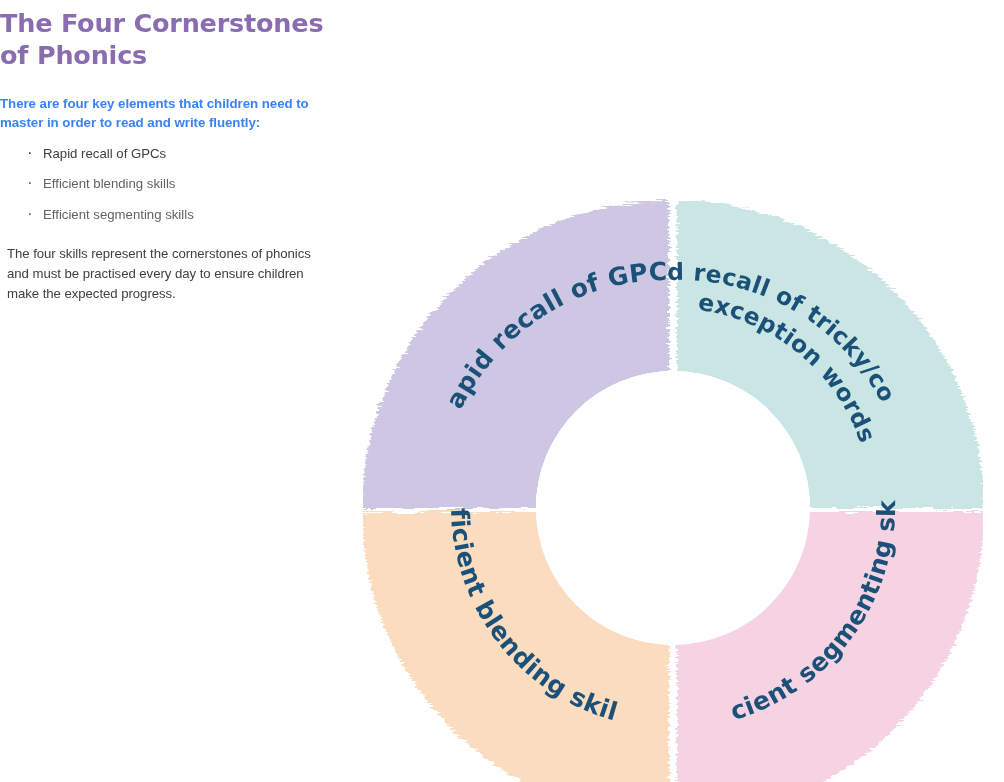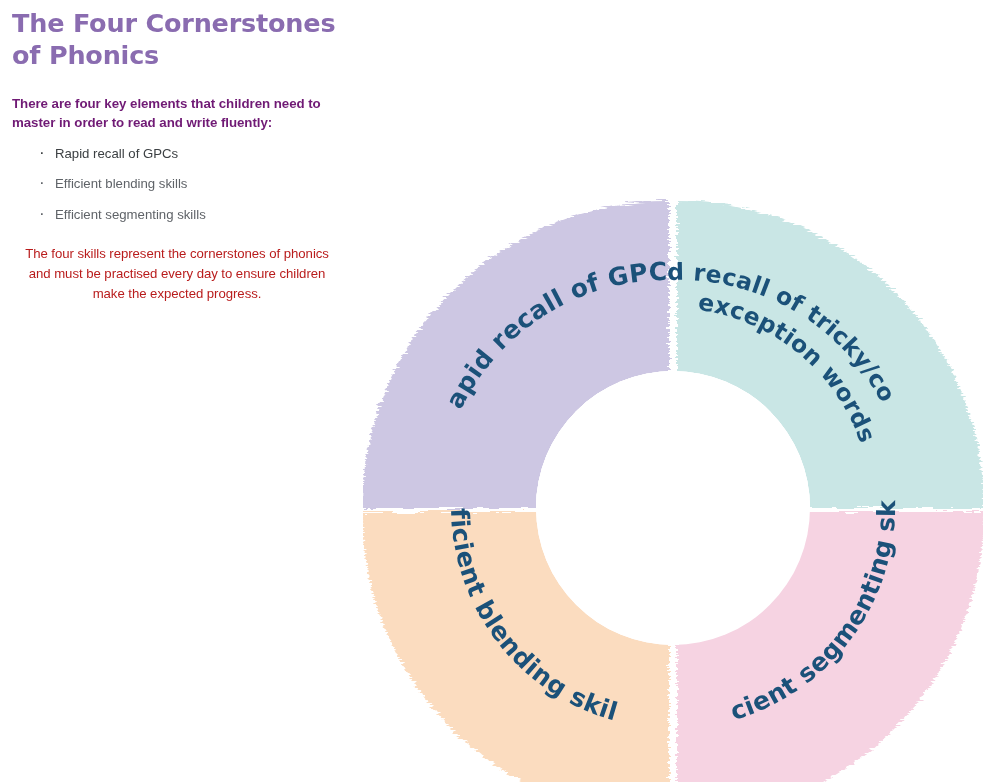--- a/index.html
+++ b/index.html
@@ -12,42 +12,42 @@
     height: 782px;
     position: relative;
     overflow: hidden;
     font-family: "Liberation Sans", sans-serif;
     -webkit-font-smoothing: antialiased;
   }
 
   
   #text-column {
     position: absolute;
-    left: 12px;
+    left: 0;
     top: 0;
     width: 330px;
   }
 
   #page-title {
     margin: 0;
     padding-top: 8px;
     font-family: "DejaVu Sans", sans-serif;
     font-size: 25.5px;
     font-weight: bold;
     letter-spacing: -0.2px;
     color: #8a6cb0;
     line-height: 1.25;
   }
 
   #intro-paragraph {
     margin: 0;
     padding-top: 22px;
     font-size: 13.3px;
     font-weight: bold;
-    color: #701a75;
+    color: #3b82f6;
     line-height: 1.48;
     letter-spacing: -0.05px;
   }
 
   #skills-list {
     list-style: none;
     margin: 0;
     padding: 11px 0 0 0;
   }
   #skills-list li {
@@ -66,24 +66,23 @@
     line-height: 1.46;
     color: inherit;
   }
   #skills-list li.dark  { color: #3c4043; }
   #skills-list li.light { color: #5f6368; }
 
   #closing-paragraph {
     margin: 7px;
     padding-top: 9px;
     font-size: 13.2px;
-    color: #b91c1c;
+    color: #404040;
     line-height: 1.53;
     letter-spacing: -0.05px;
-    text-align: center;
   }
 
   
   #donut-wrap {
     position: absolute;
     left: 363px;
     top: 198px;
     width: 620px;
     height: 620px;
   }

